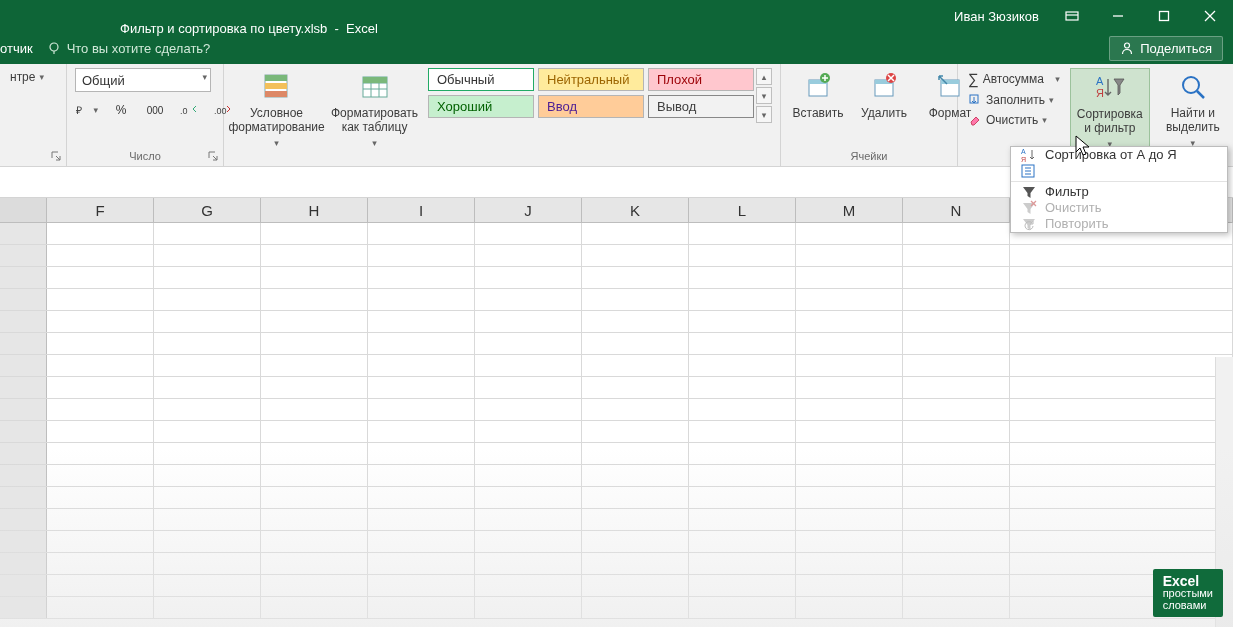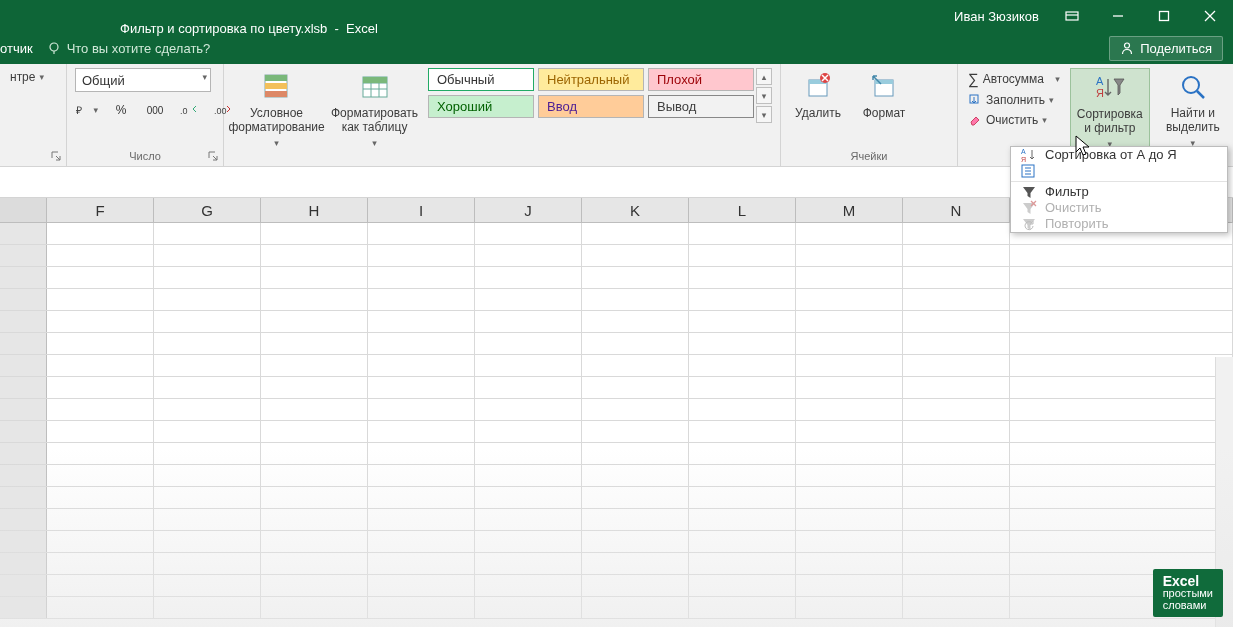--- a/index.html
+++ b/index.html
@@ -207,20 +207,31 @@
     </div>
   </div>
 
   <div class="group" style="min-width:160px">
     <div class="body">
       <div class="bigbtn" style="min-width:50px">
         <div class="ico">
             <svg width="30" height="30" viewBox="0 0 30 30">
               <rect x="6" y="8" width="18" height="16" fill="#fff" stroke="#69b"></rect>
               <rect x="6" y="8" width="18" height="4" fill="#9cd"></rect>
+              <circle cx="22" cy="6" r="5" fill="#5a5"></circle>
+              <path d="M22 3v6M19 6h6" stroke="#fff" stroke-width="1.5"></path>
+            </svg>
+          </div>
+        <span>Вставить</span>
+      </div>
+      <div class="bigbtn" style="min-width:50px">
+        <div class="ico">
+            <svg width="30" height="30" viewBox="0 0 30 30">
+              <rect x="6" y="8" width="18" height="16" fill="#fff" stroke="#69b"></rect>
+              <rect x="6" y="8" width="18" height="4" fill="#9cd"></rect>
               <circle cx="22" cy="6" r="5" fill="#d44"></circle>
               <path d="M19 3l6 6M25 3l-6 6" stroke="#fff" stroke-width="1.5"></path>
             </svg>
           </div>
         <span>Удалить</span>
       </div>
       <div class="bigbtn" style="min-width:50px">
         <div class="ico">
             <svg width="30" height="30" viewBox="0 0 30 30">
               <rect x="6" y="8" width="18" height="16" fill="#fff" stroke="#69b"></rect>

